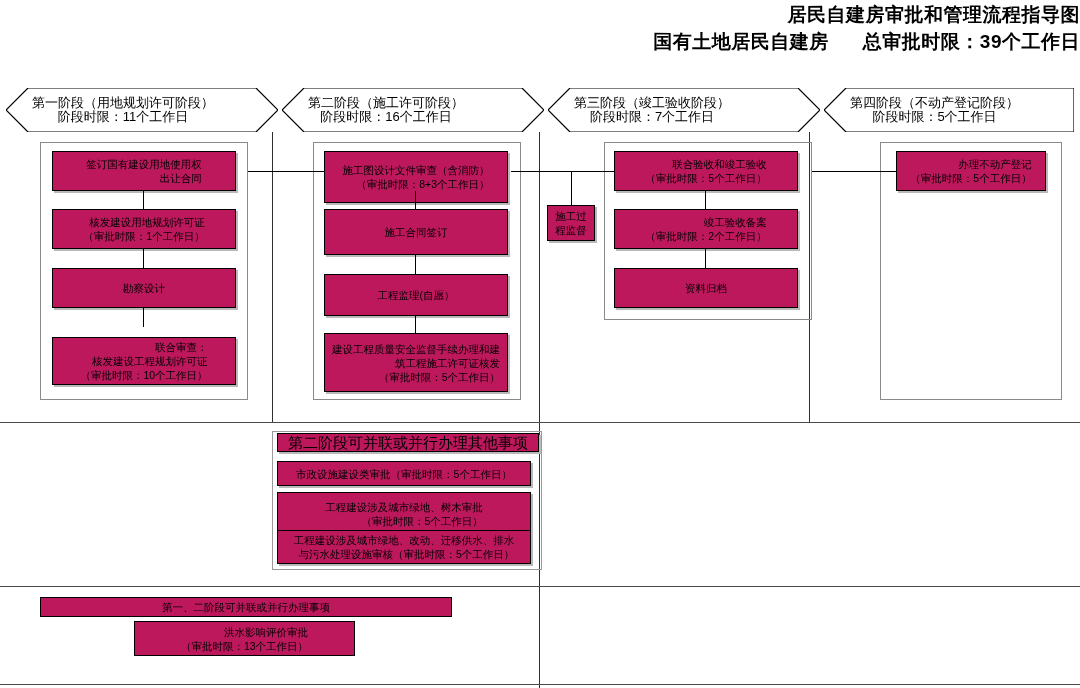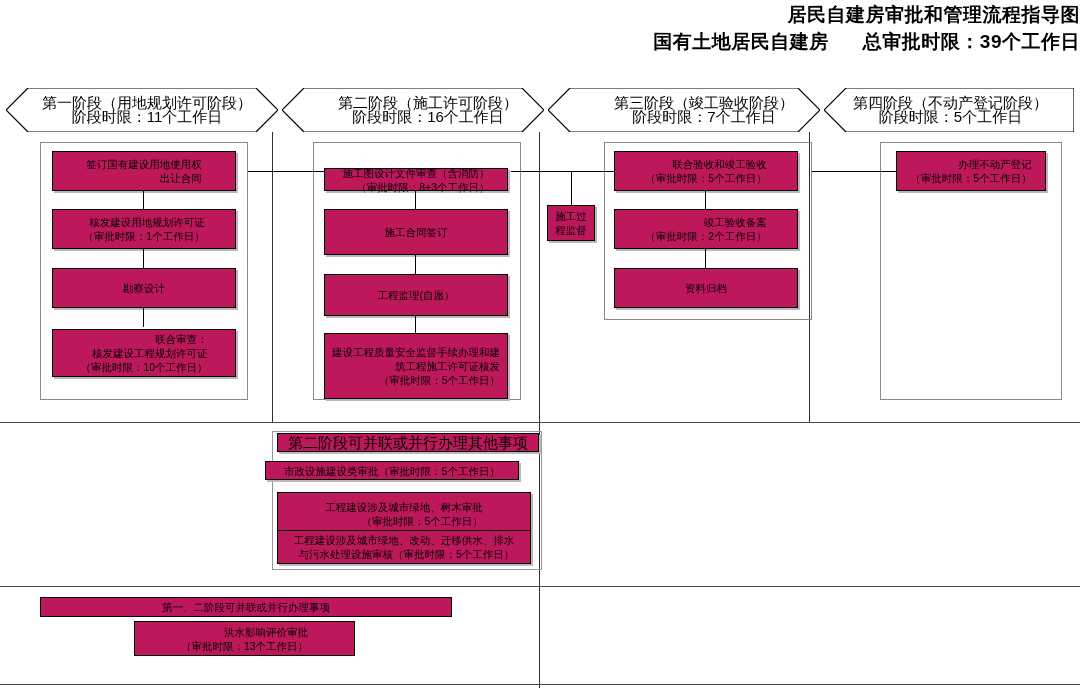--- a/index.html
+++ b/index.html
@@ -15,22 +15,22 @@
   
   .title-block{position:absolute;left:0;top:2px;width:1080px;text-align:right;}
   .title-line1{font-size:19px;font-weight:bold;letter-spacing:.5px;line-height:26px;}
   .title-line2{font-size:19px;font-weight:bold;letter-spacing:.5px;line-height:28px;}
   .title-line2 .gap{display:inline-block;width:34px;}
 
   
   .stage{
     position:absolute;box-sizing:border-box;
     background:#fff;
-    display:flex;align-items:center;justify-content:flex-end;
-    text-align:center;font-size:15px;line-height:14px;
+    display:flex;align-items:center;justify-content:flex-start;
+    text-align:center;font-size:13px;line-height:14px;
   }
   .stage .shape{
     position:absolute;left:0;top:0;width:100%;height:100%;
   }
   .stage .txt{position:relative;z-index:2;padding:0 26px;}
 
   
   .pbox{
     position:absolute;box-sizing:border-box;
     border:1px solid #000;
@@ -133,31 +133,31 @@
   </div>
   <div class="vline" style="left:143px;top:249px;height:19px;"></div>
 
   <div class="pbox" style="left:52px;top:268px;width:184px;height:40px;">
     <div>
       <div>勘察设计</div>
     </div>
   </div>
   <div class="vline" style="left:143px;top:308px;height:19px;"></div>
 
-  <div class="pbox" style="left:52px;top:329px;width:184px;height:48px;">
+  <div class="pbox" style="left:52px;top:337px;width:184px;height:48px;">
     <div>
       <div>联合审查：</div>
       <div>核发建设工程规划许可证</div>
       <div>（审批时限：10个工作日）</div>
     </div>
   </div>
 
   <div class="groupframe" style="left:313px;top:142px;width:208px;height:258px;"></div>
 
-  <div class="pbox" style="left:324px;top:168px;width:184px;height:23px;">
+  <div class="pbox" style="left:324px;top:151px;width:184px;height:52px;">
     <div>
       <div>施工图设计文件审查（含消防）</div>
       <div>（审批时限：8+3个工作日）</div>
     </div>
   </div>
   <div class="vline" style="left:415px;top:191px;height:18px;"></div>
 
   <div class="pbox" style="left:324px;top:209px;width:184px;height:46px;">
     <div>
       <div>施工合同签订</div>
@@ -165,21 +165,21 @@
   </div>
   <div class="vline" style="left:415px;top:255px;height:19px;"></div>
 
   <div class="pbox" style="left:324px;top:274px;width:184px;height:42px;">
     <div>
       <div>工程监理(自愿）</div>
     </div>
   </div>
   <div class="vline" style="left:415px;top:316px;height:17px;"></div>
 
-  <div class="pbox" style="left:324px;top:333px;width:184px;height:66px;">
+  <div class="pbox" style="left:324px;top:333px;width:184px;height:59px;">
     <div>
       <div>建设工程质量安全监督手续办理和建</div>
       <div>筑工程施工许可证核发</div>
       <div>（审批时限：5个工作日）</div>
     </div>
   </div>
 
   <div class="groupframe" style="left:604px;top:142px;width:208px;height:178px;"></div>
 
   <div class="pbox" style="left:614px;top:151px;width:184px;height:40px;">
@@ -228,21 +228,21 @@
   <div class="rule" style="top:422px;"></div>
   <div class="rule" style="top:586px;"></div>
   <div class="rule" style="top:684px;"></div>
 
   <div class="groupframe" style="left:272px;top:431px;width:270px;height:139px;border-color:#9a9a9a;"></div>
 
   <div class="pbox" style="left:277px;top:433px;width:262px;height:19px;font-size:15px;">
     <div>第二阶段可并联或并行办理其他事项</div>
   </div>
 
-  <div class="pbox" style="left:265px;top:461px;width:254px;height:19px;">
+  <div class="pbox" style="left:277px;top:461px;width:254px;height:25px;">
     <div>
       <div>市政设施建设类审批（审批时限：5个工作日）</div>
     </div>
   </div>
 
   <div class="pbox" style="left:277px;top:492px;width:254px;height:44px;">
     <div>
       <div>工程建设涉及城市绿地、树木审批</div>
       <div>（审批时限：5个工作日）</div>
     </div>

